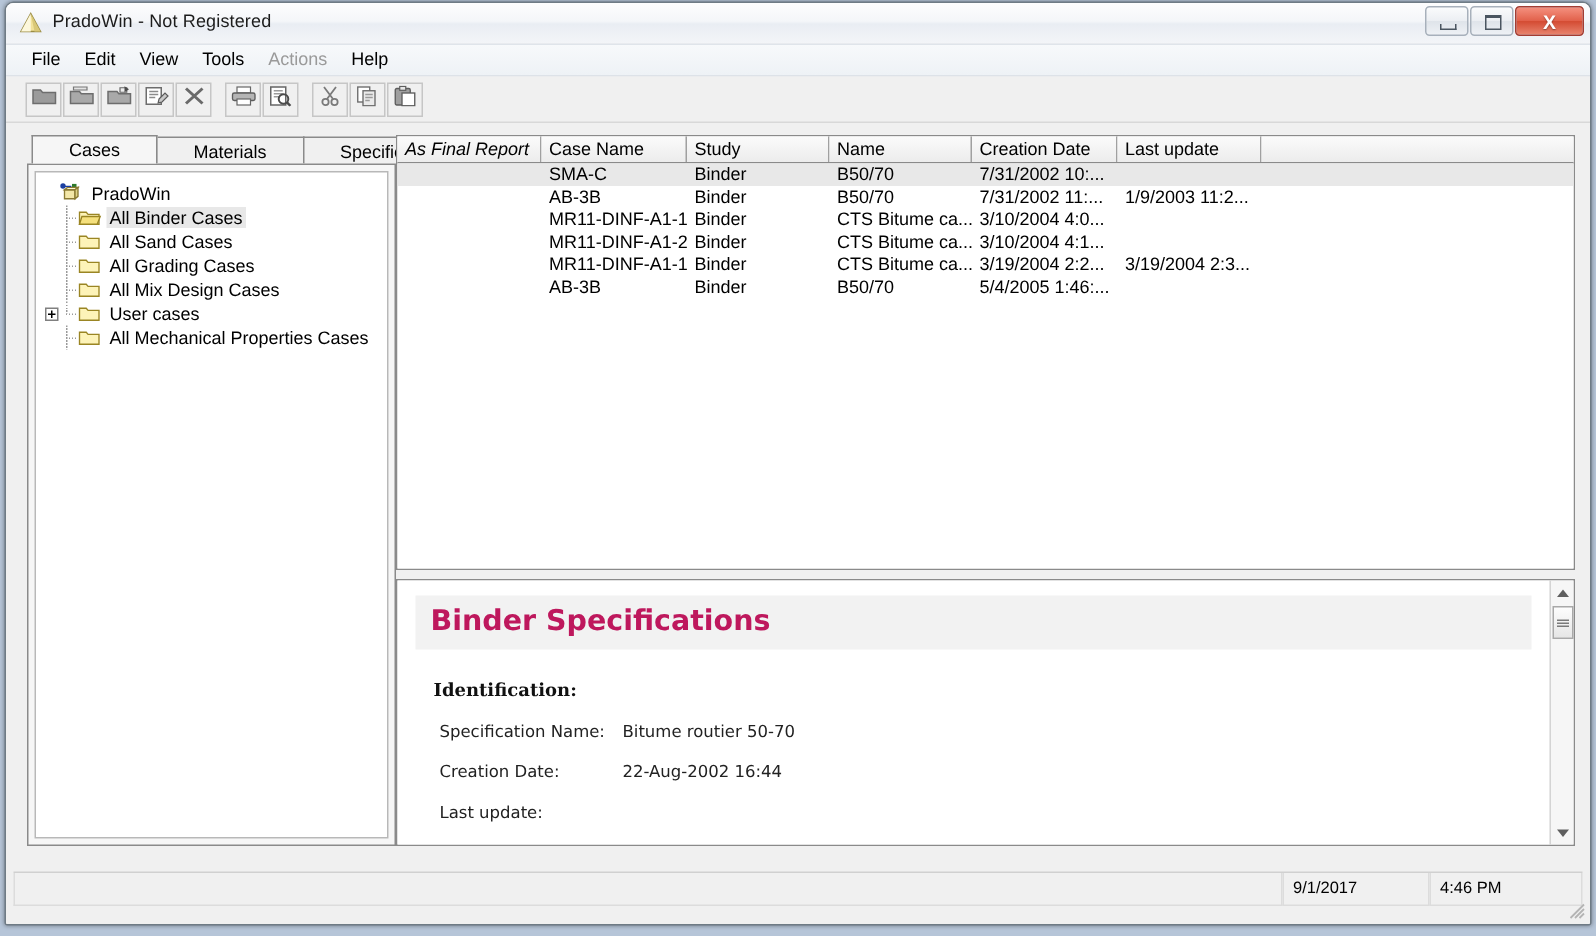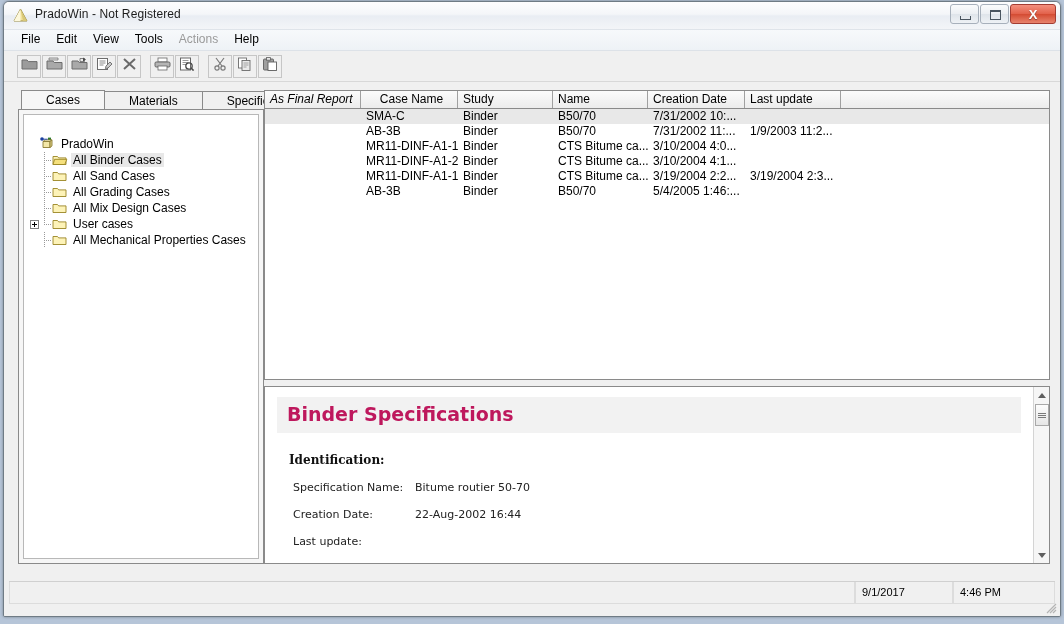--- a/index.html
+++ b/index.html
@@ -99,21 +99,21 @@
     border-color:#8a8a8a;
   }
   .treebox{
     position:absolute;left:0;top:19px;right:0;bottom:0;
     border:1px solid #8a8a8a;background:#f6f6f6;
     box-sizing:border-box;padding:4px;
   }
   .treeinner{
     width:100%;height:100%;background:#fff;
     border:1px solid #b8b8b8;box-sizing:border-box;
-    padding:21px 4px;overflow:hidden;position:relative;
+    padding:6px 4px;overflow:hidden;position:relative;
   }
   .tnode{display:flex;align-items:center;height:16px;font-size:12px;color:#000;white-space:nowrap;cursor:default;}
   .tnode .lbl{padding:0 2px;}
   .tnode.sel .lbl{background:#e8e8e8;}
   .twist{width:12px;height:16px;display:flex;align-items:center;justify-content:center;flex:0 0 12px;}
   .plusbox{
     width:9px;height:9px;border:1px solid #808080;background:#fff;
     position:relative;box-sizing:border-box;
   }
   .plusbox:before{content:"";position:absolute;left:1px;top:3px;width:5px;height:1px;background:#000;}
@@ -442,21 +442,21 @@
             <span class="lbl">All Mechanical Properties Cases</span>
           </div>
 
         </div>
       </div>
     </div>
 
     <div class="listpanel">
       <div class="lhead">
         <div class="lh" style="width:96px;flex:0 0 96px;font-style:italic;">As Final Report</div>
-        <div class="lh" style="width:97px;flex:0 0 97px;text-align:center;">Case Name</div>
+        <div class="lh" style="width:97px;flex:0 0 97px;">Case Name</div>
         <div class="lh" style="width:95px;flex:0 0 95px;">Study</div>
         <div class="lh" style="width:95px;flex:0 0 95px;">Name</div>
         <div class="lh" style="width:97px;flex:0 0 97px;">Creation Date</div>
         <div class="lh" style="width:96px;flex:0 0 96px;">Last update</div>
         <div class="lh fill"></div>
       </div>
       <div class="lbody">
 
         <div class="lrow sel">
           <div class="lc" style="width:96px;flex:0 0 96px;"></div>

